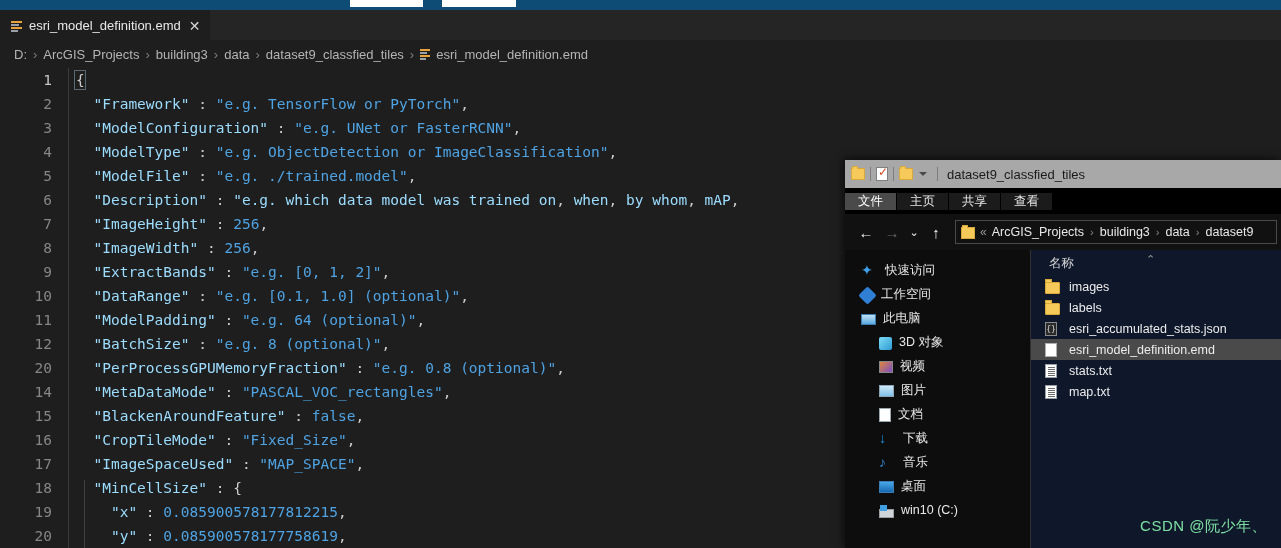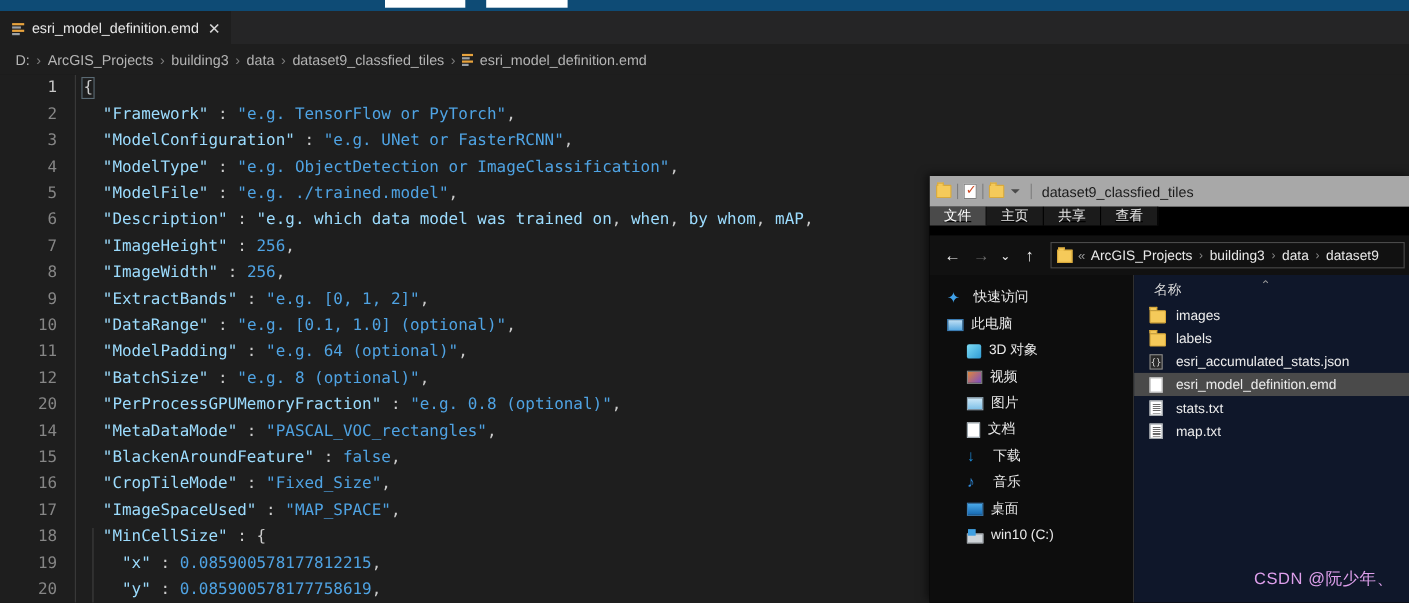--- a/index.html
+++ b/index.html
@@ -255,22 +255,21 @@
     color: #1a1a1a;
     font-size: 13px;
     margin-left: 4px;
     white-space: nowrap;
   }
   
   #exp-ribbon {
     height: 26px;
     background: #000000;
     display: flex;
-    align-items: flex-start;
-    text-decoration: underline;
+    align-items: center;
   }
   .ribbon-tab {
     padding: 0 13px;
     display: flex;
     align-items: center;
     color: #e6e6e6;
     font-size: 12.5px;
     background: #1b1b1b;
     border-right: 1px solid #000;
     white-space: nowrap;
@@ -531,21 +530,21 @@
     left: 2px; top: 2px;
     width: 7px; height: 9px;
     background: repeating-linear-gradient(#6b6b6b 0 1px, #ffffff 1px 2px);
   }
 
   
   #watermark {
     position: absolute;
     right: 14px;
     bottom: 12px;
-    color: #f0abfc;
+    color: #86efac;
     font-size: 15px;
     font-family: "Liberation Sans", sans-serif;
     letter-spacing: 0.5px;
     opacity: 0.92;
   }
 </style>
 </head>
 <body>
 
 <div id="top-strip">
@@ -655,20 +654,24 @@
       <span class="addr-sep">›</span>
       <span class="addr-part">dataset9</span>
     </div>
   </div>
 
   <div id="exp-body">
     <div id="exp-sidebar">
         <div class="nav-item">
           <span class="nav-ico ico-star">✦</span>
           <span>快速访问</span>
+        </div>
+        <div class="nav-item">
+          <span class="nav-ico ico-diamond"></span>
+          <span>工作空间</span>
         </div>
         <div class="nav-item">
           <span class="nav-ico ico-pc"></span>
           <span>此电脑</span>
         </div>
         <div class="nav-item indent">
           <span class="nav-ico ico-3d"></span>
           <span>3D 对象</span>
         </div>
         <div class="nav-item indent">

